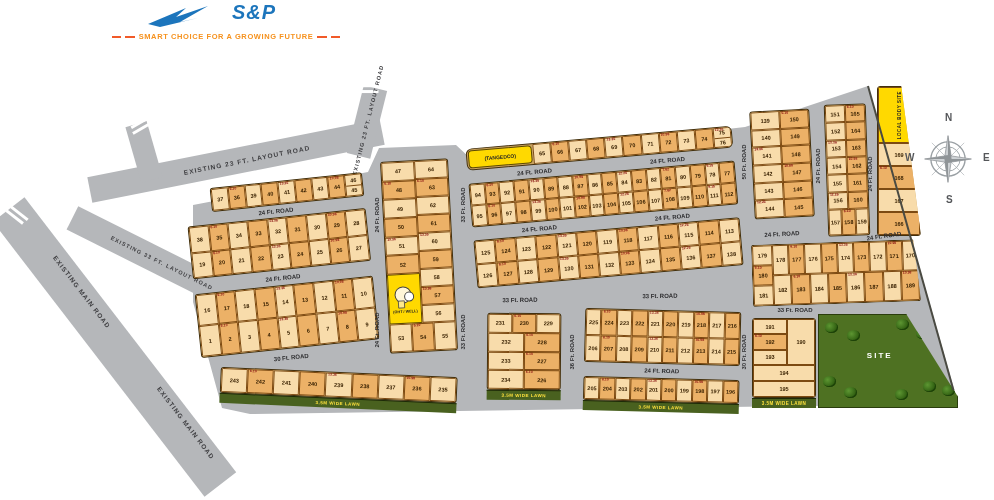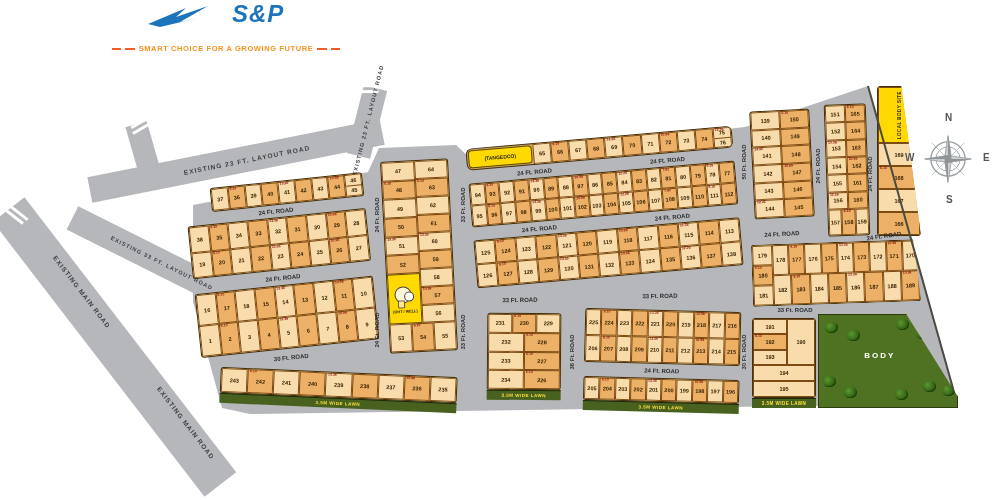--- a/index.html
+++ b/index.html
@@ -43,25 +43,25 @@
         clip-path:polygon(0 0,63% 0,100% 88%,100% 100%,0 100%);}
   #park .parklabel{position:absolute;left:44%;top:44%;transform:translate(-50%,-50%);color:#fff;font-size:8px;font-weight:bold;letter-spacing:2px;}
   .tree{position:absolute;width:13px;height:11px;border-radius:50%;
         background:radial-gradient(circle at 35% 35%,#5d9632,#2c5a0e 72%);box-shadow:inset -1px -1px 0 #1d4208;}
 
   
   .edgeline{position:absolute;left:867px;top:86px;width:2px;height:316px;background:#4a4a42;transform-origin:top center;transform:rotate(-15.7deg);}
 
   
   .logo{position:absolute;left:112px;top:2px;width:228px;text-align:center;}
-  .logo .sp{display:block;margin-left:120px;text-align:left;color:#1c75bc;font-style:italic;font-weight:bold;font-size:24px;letter-spacing:1px;line-height:1;}
+  .logo .sp{display:block;margin-left:120px;text-align:left;color:#1c75bc;font-style:italic;font-weight:bold;font-size:20px;letter-spacing:1px;line-height:1;}
   .logo .bolt{position:absolute;left:34px;top:2px;}
   .brand{font-size:27px;color:#58595b;letter-spacing:1px;font-weight:500;line-height:1.05;white-space:nowrap;}
   .brand .u{background:linear-gradient(120deg,#f6921e 15%,#39b54a 50%,#1c75bc 85%);-webkit-background-clip:text;background-clip:text;color:transparent;font-weight:bold;}
-  .tagline{margin-top:18px;font-size:7.5px;font-weight:bold;color:#f6921e;letter-spacing:.6px;display:flex;align-items:center;justify-content:center;gap:4px;white-space:nowrap;}
+  .tagline{margin-top:10px;font-size:7.5px;font-weight:bold;color:#f6921e;letter-spacing:.6px;display:flex;align-items:center;justify-content:center;gap:4px;white-space:nowrap;}
   .dline{width:28px;height:2px;background:#f15a29;}
 
   
   .compass{position:absolute;left:905px;top:112px;width:86px;height:96px;}
   .compass .pt{position:absolute;font-size:10px;font-weight:bold;color:#55575a;}
   .compass svg{position:absolute;left:16px;top:20px;}
 </style>
 </head>
 <body>
 
@@ -1077,21 +1077,21 @@
       <div class="prow" style="flex:0 0 16px;">
           <div class="plot sh-b">
             <span>195</span>
           </div>
         </div>
     </div>
     <div class="lawnrow">3.5M WIDE LAWN</div>
   </div>
 
   <div id="park">
-    <span class="parklabel">BODY</span>
+    <span class="parklabel">SITE</span>
     <div class="tree" style="left:4%;top:8%;"></div>
     <div class="tree" style="left:20%;top:16%;"></div>
     <div class="tree" style="left:56%;top:4%;"></div>
     <div class="tree" style="left:70%;top:14%;"></div>
     <div class="tree" style="left:3%;top:66%;"></div>
     <div class="tree" style="left:18%;top:78%;"></div>
     <div class="tree" style="left:55%;top:80%;"></div>
     <div class="tree" style="left:75%;top:72%;"></div>
     <div class="tree" style="left:87%;top:44%;"></div>
     <div class="tree" style="left:89%;top:76%;"></div>

